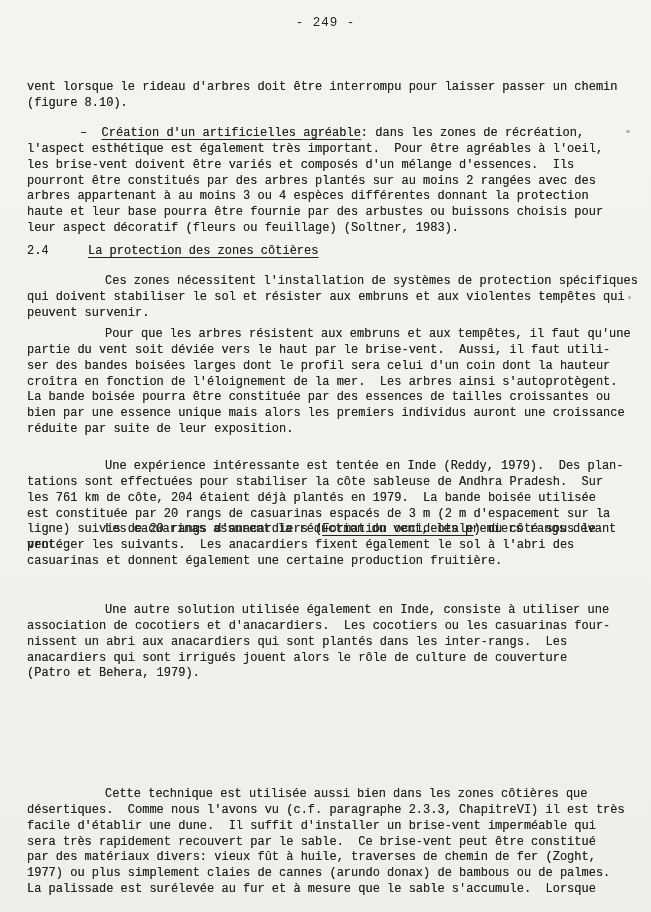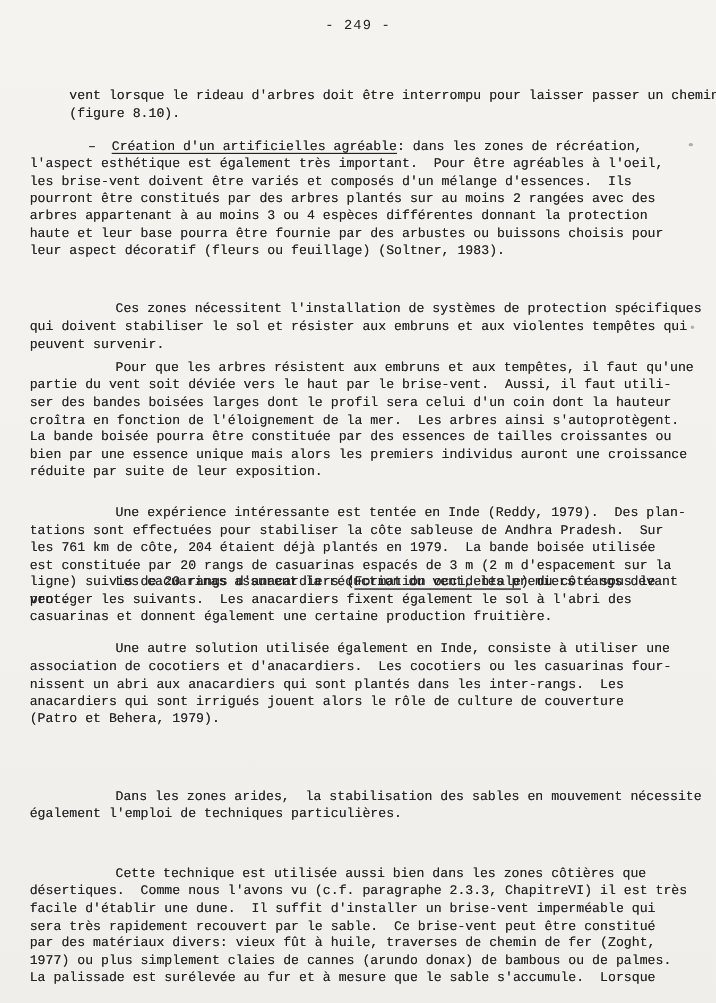--- a/index.html
+++ b/index.html
@@ -33,21 +33,21 @@
   .para {
     position: absolute;
     left: 27px;
     right: 0;
     font-size: 12px;
     line-height: 15.85px;
     white-space: pre;
     text-indent: 78px;
     text-shadow: 0 0 0.5px rgba(20,20,20,0.55);
   }
-  .para.no-indent { text-indent: 0; margin-left: 36px; }
+  .para.no-indent { text-indent: 0; }
   .para.indent-dash { text-indent: 53px; }
   .heading {
     position: absolute;
     left: 27px;
     right: 0;
     font-size: 12px;
     line-height: 15.85px;
     white-space: pre;
     text-shadow: 0 0 0.5px rgba(20,20,20,0.55);
   }
@@ -77,20 +77,21 @@
 (figure 8.10).</span></div>
 
   <div class="para indent-dash" style="top:126px"><span>–  </span><span class="u">Création d'un artificielles agréable</span><span>: dans les zones de récréation,
 l'aspect esthétique est également très important.  Pour être agréables à l'oeil,
 les brise-vent doivent être variés et composés d'un mélange d'essences.  Ils
 pourront être constitués par des arbres plantés sur au moins 2 rangées avec des
 arbres appartenant à au moins 3 ou 4 espèces différentes donnant la protection
 haute et leur base pourra être fournie par des arbustes ou buissons choisis pour
 leur aspect décoratif (fleurs ou feuillage) (Soltner, 1983).</span></div>
 
+  <div class="heading" style="top:244px"><span class="hnum">2.4</span><span class="u">La protection des zones côtières</span></div>
 
   <div class="para" style="top:327px"><span>Pour que les arbres résistent aux embruns et aux tempêtes, il faut qu'une
 partie du vent soit déviée vers le haut par le brise-vent.  Aussi, il faut utili-
 ser des bandes boisées larges dont le profil sera celui d'un coin dont la hauteur
 croîtra en fonction de l'éloignement de la mer.  Les arbres ainsi s'autoprotègent.
 La bande boisée pourra être constituée par des essences de tailles croissantes ou
 bien par une essence unique mais alors les premiers individus auront une croissance
 réduite par suite de leur exposition.</span></div>
 
   <div class="para" style="top:274px"><span>Ces zones nécessitent l'installation de systèmes de protection spécifiques
@@ -101,29 +102,27 @@
 tations sont effectuées pour stabiliser la côte sableuse de Andhra Pradesh.  Sur
 les 761 km de côte, 204 étaient déjà plantés en 1979.  La bande boisée utilisée
 est constituée par 20 rangs de casuarinas espacés de 3 m (2 m d'espacement sur la
 ligne) suivis de 20 rangs d'anacardiers (</span><span class="u">Formation occidentale</span><span>) du côté sous le
 vent.</span></div>
 
   <div class="para" style="top:522px"><span>Les cacuarinas assurent la réduction du vent, les premiers rangs devant
 protéger les suivants.  Les anacardiers fixent également le sol à l'abri des
 casuarinas et donnent également une certaine production fruitière.</span></div>
 
-  <div class="para" style="top:583px"><span>Une autre solution utilisée également en Inde, consiste à utiliser une
+  <div class="para" style="top:603px"><span>Une autre solution utilisée également en Inde, consiste à utiliser une
 association de cocotiers et d'anacardiers.  Les cocotiers ou les casuarinas four-
 nissent un abri aux anacardiers qui sont plantés dans les inter-rangs.  Les
 anacardiers qui sont irrigués jouent alors le rôle de culture de couverture
 (Patro et Behera, 1979).</span></div>
 
 
-  <div class="para" style="top:717px"><span>Dans les zones arides,  la stabilisation des sables en mouvement nécessite
-également l'emploi de techniques particulières.</span></div>
 
 
   <div class="para" style="top:787px"><span>Cette technique est utilisée aussi bien dans les zones côtières que
 désertiques.  Comme nous l'avons vu (c.f. paragraphe 2.3.3, ChapitreVI) il est très
 facile d'établir une dune.  Il suffit d'installer un brise-vent imperméable qui
 sera très rapidement recouvert par le sable.  Ce brise-vent peut être constitué
 par des matériaux divers: vieux fût à huile, traverses de chemin de fer (Zoght,
 1977) ou plus simplement claies de cannes (arundo donax) de bambous ou de palmes.
 La palissade est surélevée au fur et à mesure que le sable s'accumule.  Lorsque</span></div>
 

